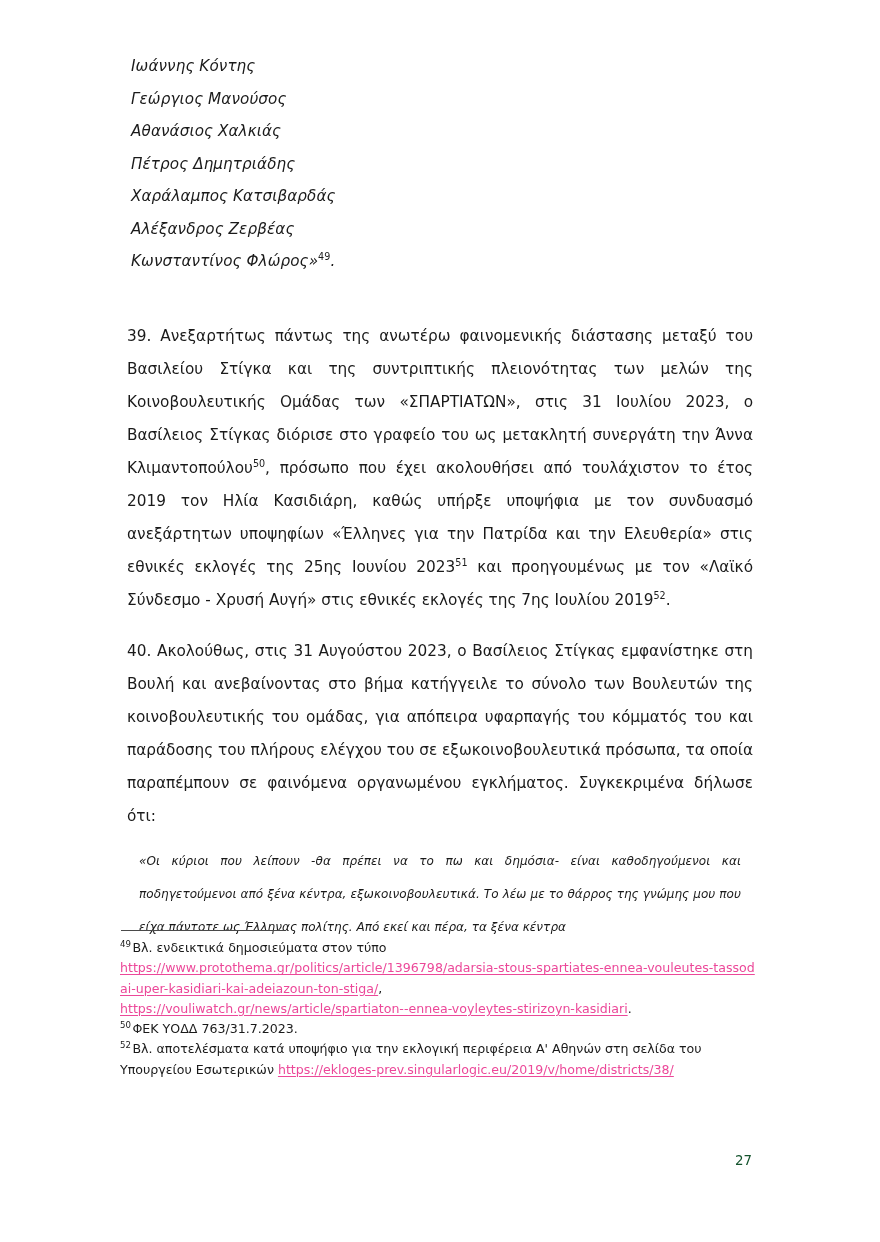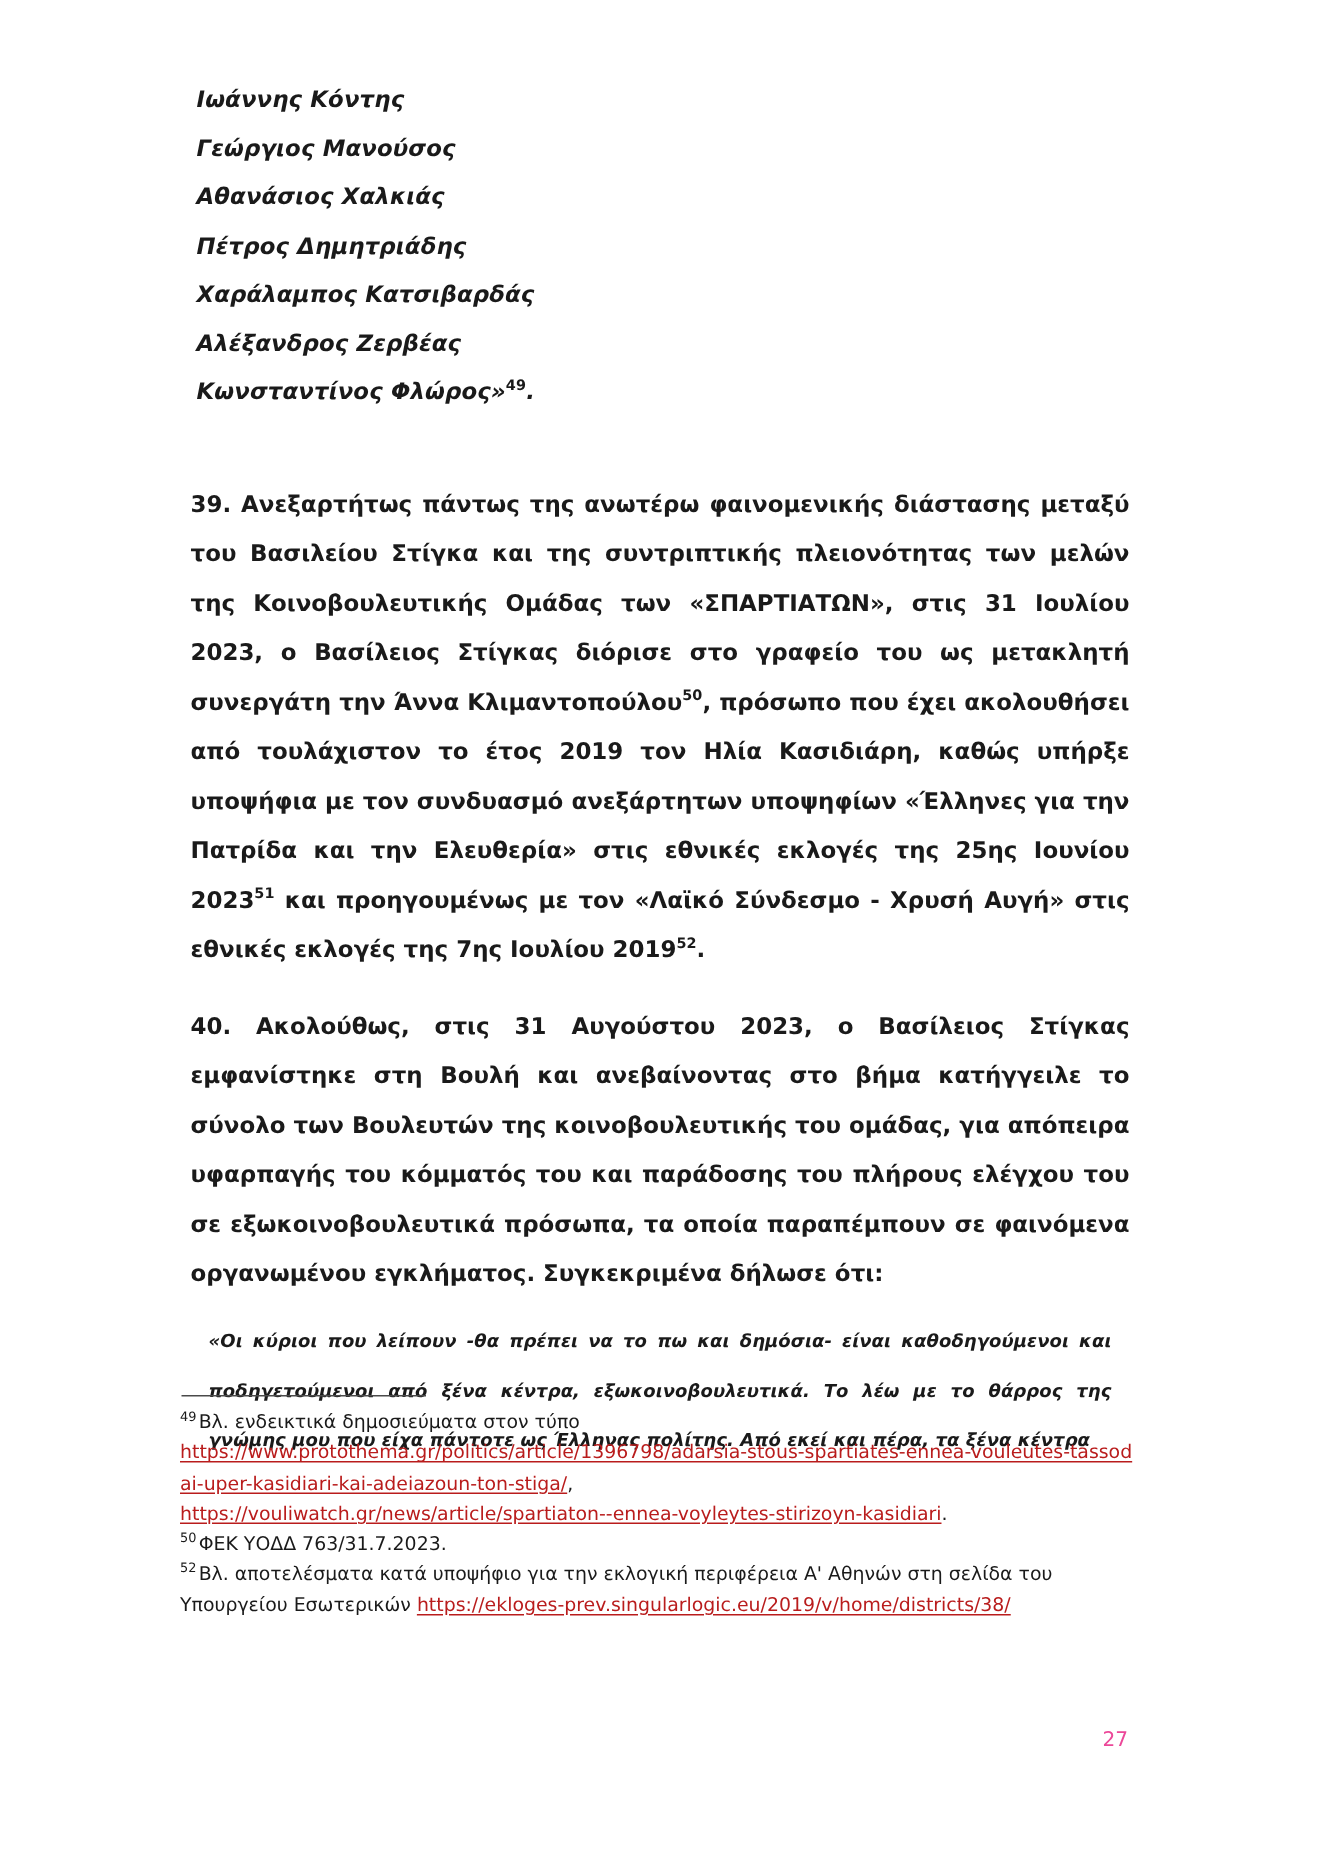--- a/index.html
+++ b/index.html
@@ -22,21 +22,20 @@
     width: 880px;
     height: 1242px;
     background: #ffffff;
   }
 
   .content {
     position: absolute;
     left: 127px;
     top: 50px;
     width: 626px;
-    font-weight: bold;
   }
 
   
   .name-list {
     margin: 0 0 0 4px;
     padding: 0;
     list-style: none;
   }
   .name-list li {
     font-style: italic;
@@ -101,42 +100,42 @@
     text-align: left;
     color: #1a1a1a;
   }
   .fn sup {
     font-size: 8.6px;
     vertical-align: super;
     line-height: 0;
     margin-right: 1.5px;
   }
   .lnk {
-    color: #b91c1c;
+    color: #ec4899;
     text-decoration: underline;
     text-underline-offset: 1.5px;
     word-break: break-all;
   }
   .fn-block {
     margin: 0;
   }
   .fn-url-line {
     font-size: 12.6px;
     line-height: 20.3px;
     margin: 0;
   }
 
   .page-number {
     position: absolute;
     left: 0;
     top: 1153px;
     width: 752px;
     text-align: right;
     font-size: 13.4px;
-    color: #ec4899;
+    color: #14532d;
   }
 </style>
 </head>
 <body>
 
 <div class="page">
 
   <div class="content">
 
     <ul class="name-list">

